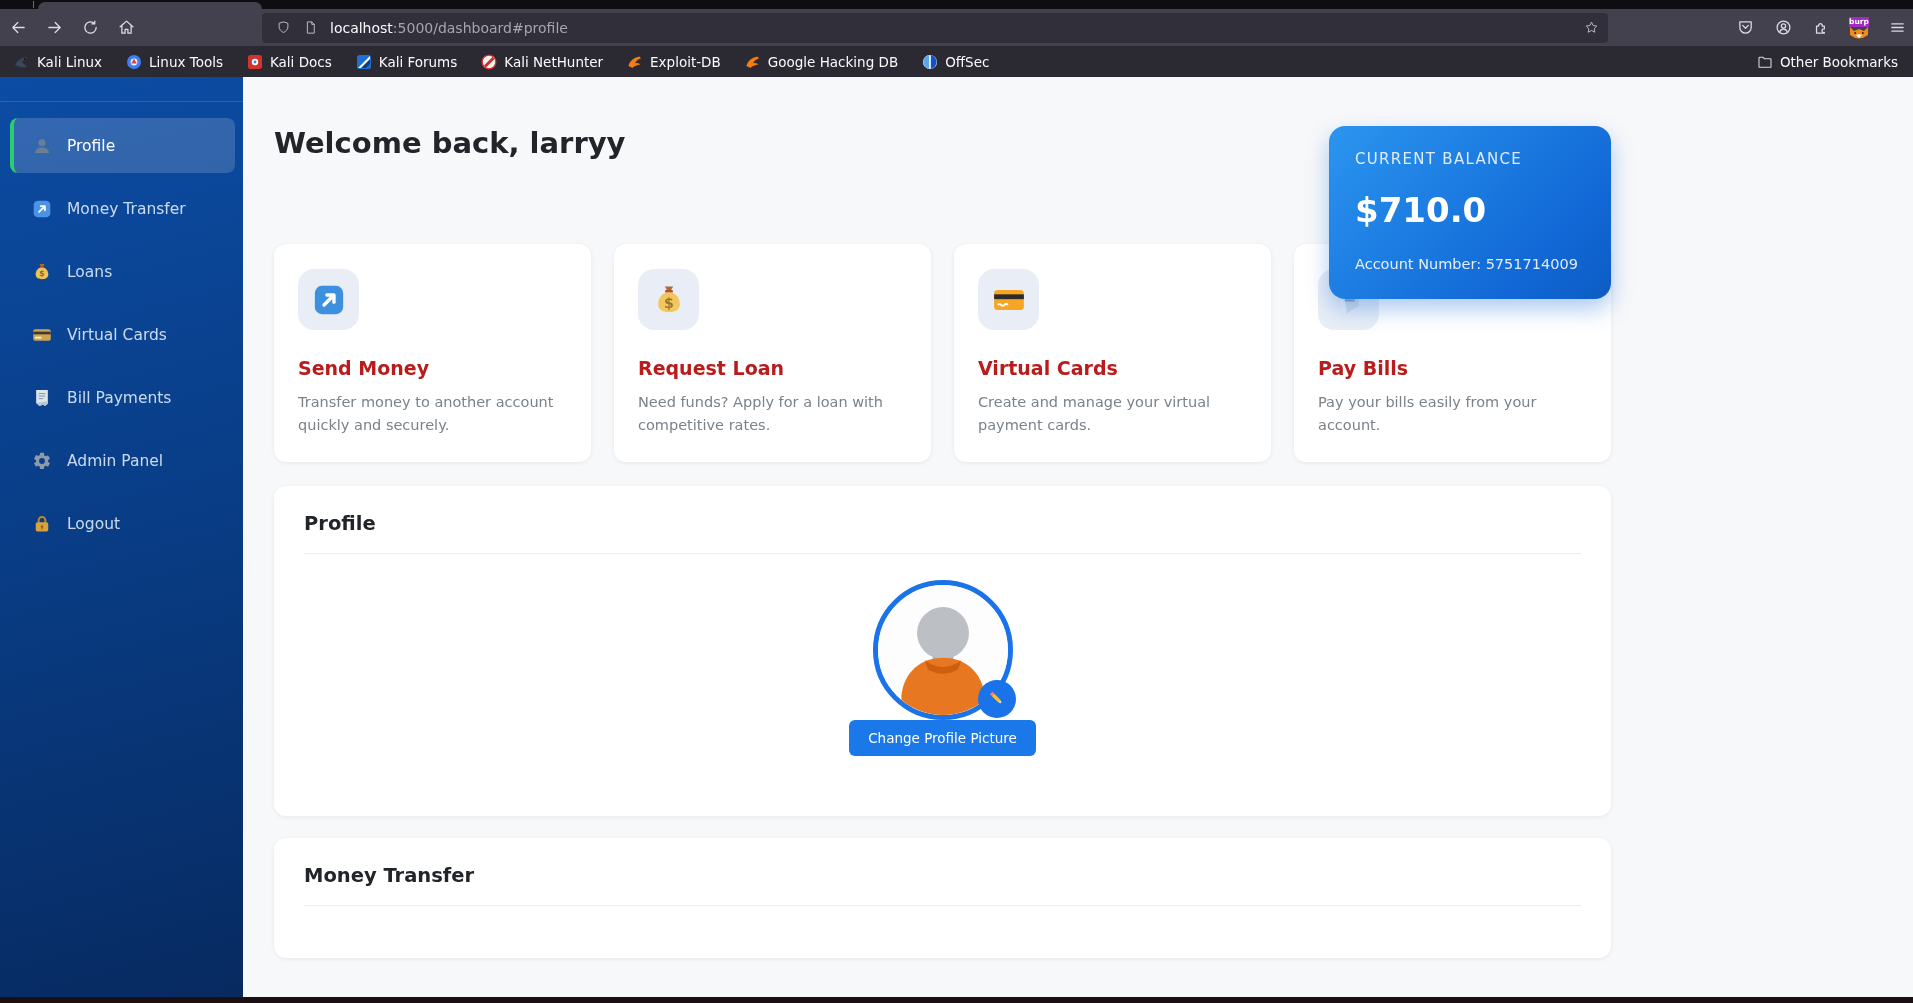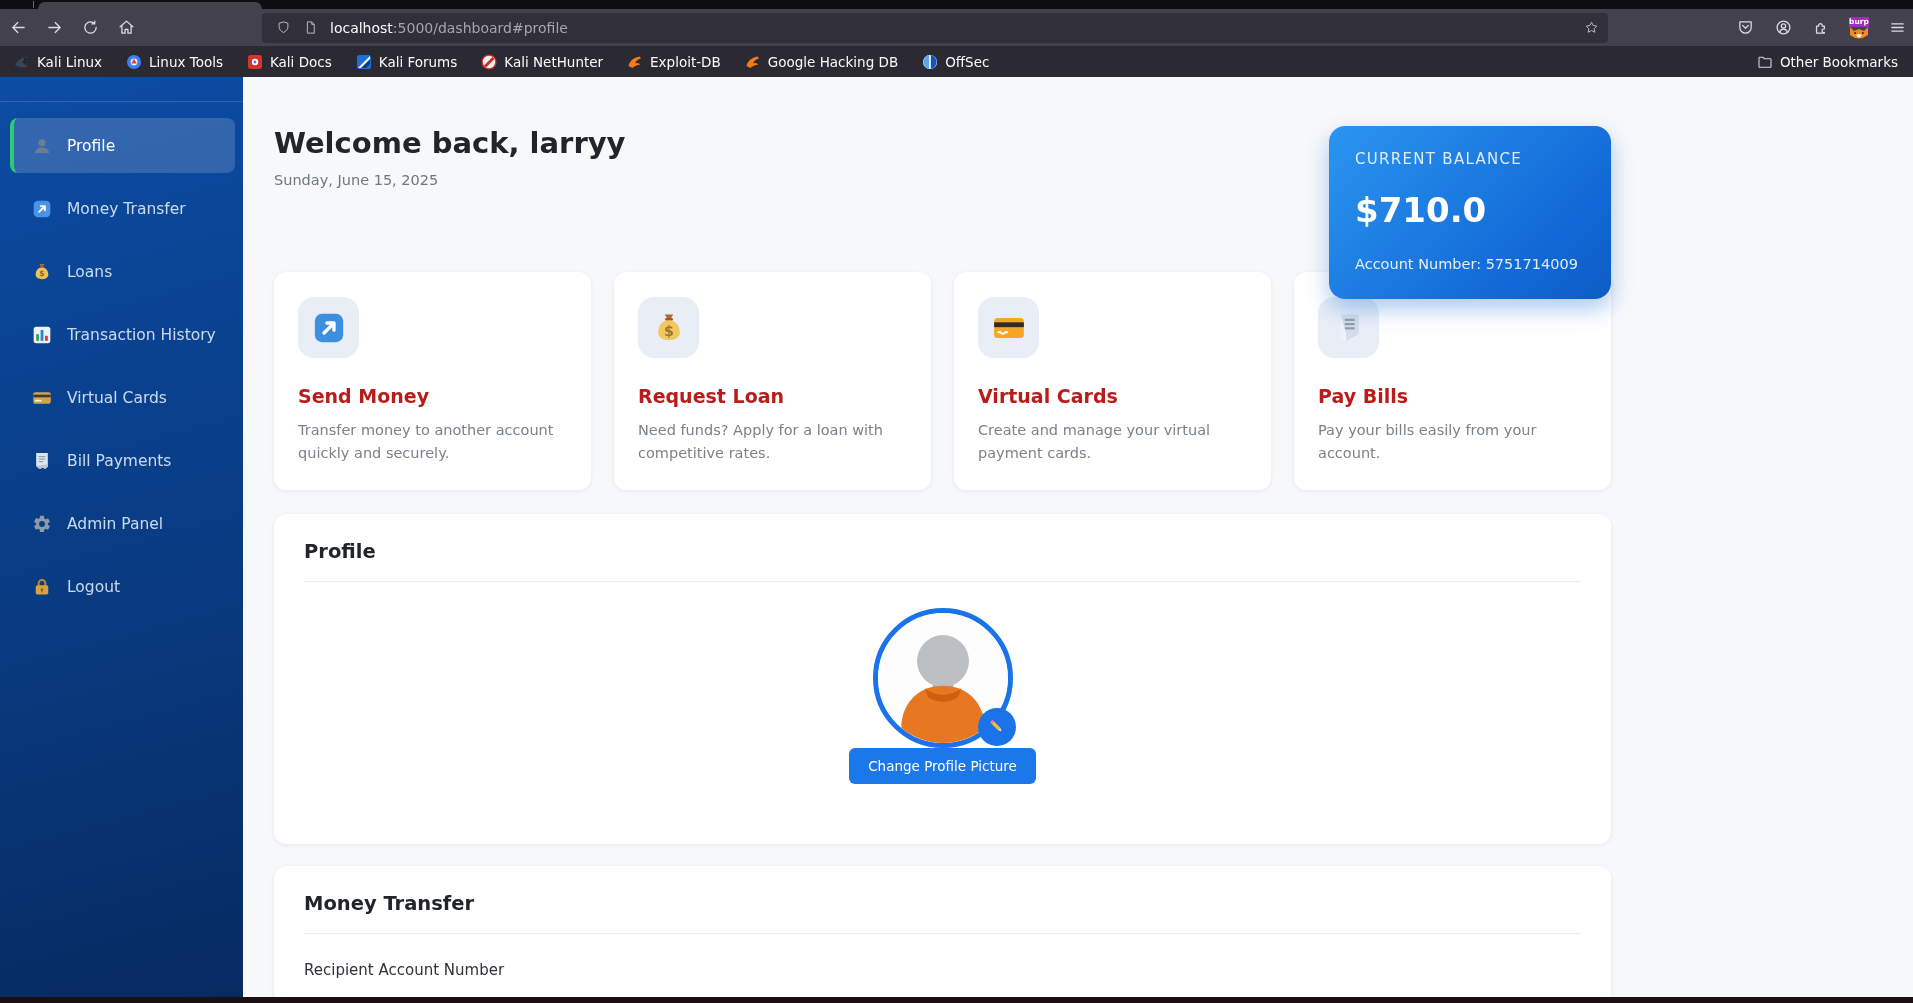--- a/index.html
+++ b/index.html
@@ -272,29 +272,20 @@
       <div class="menu-item">
         <svg class="mi-ico" viewBox="0 0 24 24">
             <path d="M9 2.5h6l-2 3.2h-2z" fill="#9c7430"></path>
             <rect x="9.2" y="5" width="5.6" height="1.8" rx=".9" fill="#c9452a"></rect>
             <path d="M12 6.6c-5 0-7.6 4.3-7.6 8.4 0 3.8 3.1 5.6 7.6 5.6s7.6-1.8 7.6-5.6c0-4.1-2.6-8.4-7.6-8.4z" fill="#eec258"></path>
             <text x="12" y="17.2" font-size="9.5" font-weight="bold" fill="#8d6a26" text-anchor="middle" font-family="DejaVu Sans">$</text>
           </svg>
         <span>Loans</span>
       </div>
 
-      <div class="menu-item">
-        <svg class="mi-ico" viewBox="0 0 24 24">
-            <rect x="2" y="2" width="20" height="20" rx="3" fill="#eef2f7"></rect>
-            <rect x="5" y="11" width="3.4" height="8" fill="#43a047"></rect>
-            <rect x="10.3" y="6" width="3.4" height="13" fill="#1e88e5"></rect>
-            <rect x="15.6" y="13" width="3.4" height="6" fill="#e53935"></rect>
-          </svg>
-        <span>Transaction History</span>
-      </div>
 
       <div class="menu-item">
         <svg class="mi-ico" viewBox="0 0 24 24">
             <rect x="1.5" y="5" width="21" height="14" rx="2.5" fill="#cfa450"></rect>
             <rect x="1.5" y="8" width="21" height="3.2" fill="#3e3a33"></rect>
             <rect x="3.5" y="14.2" width="8" height="2" rx="1" fill="#fdf6dd"></rect>
           </svg>
         <span>Virtual Cards</span>
       </div>
 
@@ -332,21 +323,20 @@
   <div class="main">
     <div class="main-inner">
 
       <div class="balance-card">
         <div class="balance-label">CURRENT BALANCE</div>
         <div class="balance-amount">$710.0</div>
         <div class="balance-account">Account Number: 5751714009</div>
       </div>
 
       <div class="welcome">Welcome back, larryy</div>
-      <div class="date">Sunday, June 15, 2025</div>
 
       <div class="cards-row">
 
         <div class="fcard">
           <div class="tile">
             <svg viewBox="0 0 24 24">
                 <rect x="2" y="2" width="20" height="20" rx="5" fill="#3d8fe0"></rect>
                 <path d="M8.5 15.5L15 9M10.5 8.5H15.5V13.5" stroke="#fff" stroke-width="2.4" fill="none" stroke-linecap="round" stroke-linejoin="round"></path>
               </svg>
           </div>
@@ -420,20 +410,19 @@
                 </svg>
             </div>
           </div>
           <button class="btn-primary">Change Profile Picture</button>
         </div>
       </div>
 
       <div class="section-card transfer-card">
         <div class="section-title">Money Transfer</div>
         <div class="section-divider"></div>
-        <div class="field-label">Recipient Account Number</div>
       </div>
 
     </div>
   </div>
 
   <div class="bottombar"></div>
 </div>
 
 </body></html>

